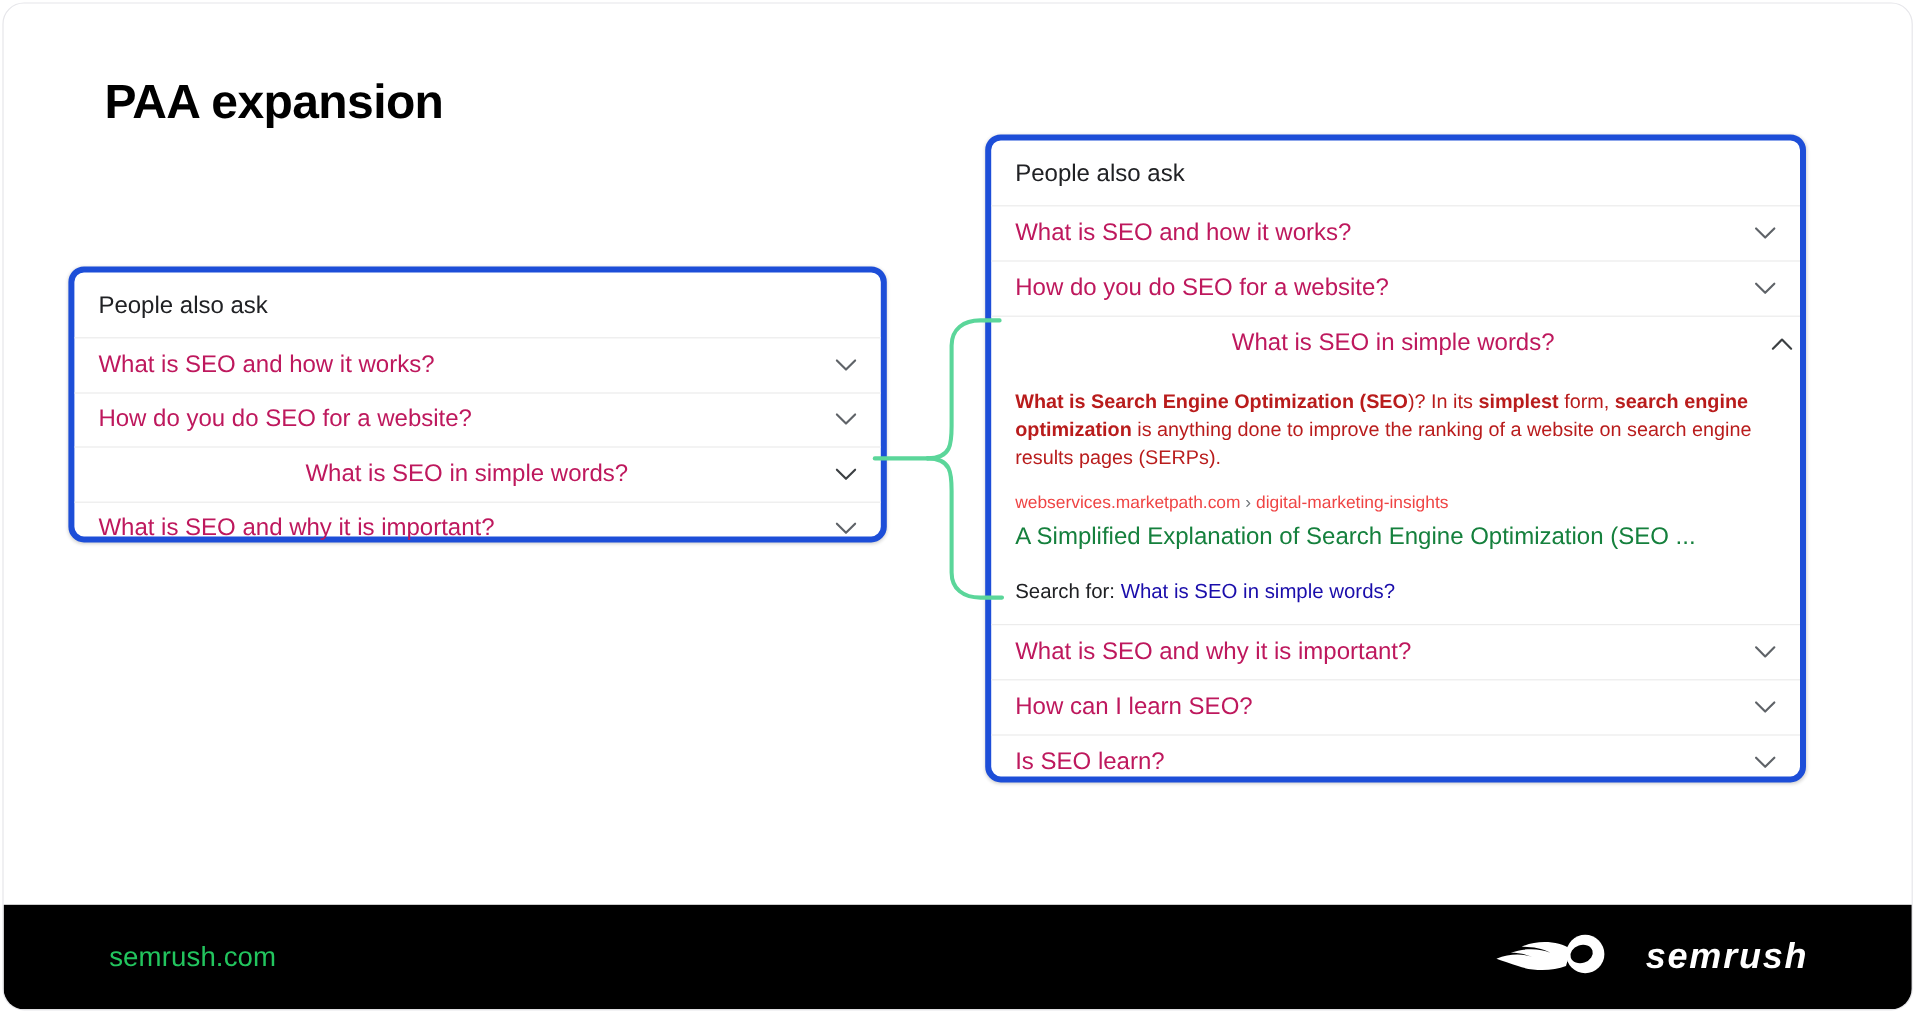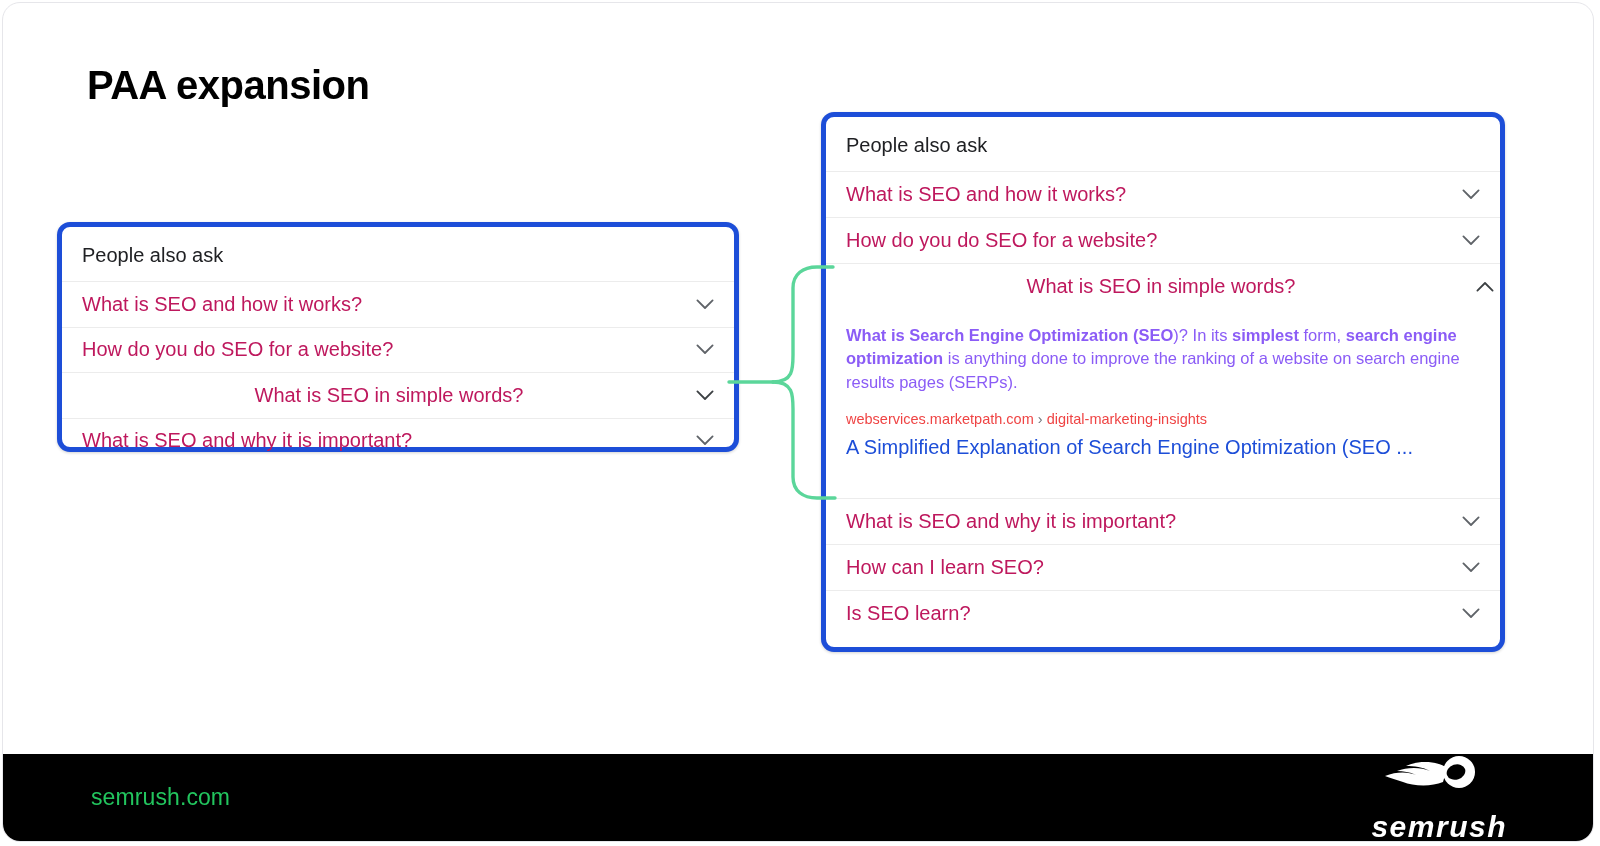--- a/index.html
+++ b/index.html
@@ -108,37 +108,37 @@
   #card-right .paa-row { height: 46px; padding: 0 20px; }
 
   
   .answer {
     border-top: 1px solid transparent;
     padding: 14px 20px 16px 20px;
   }
   .answer .snippet {
     font-size: 16.5px;
     line-height: 1.42;
-    color: #8b5cf6;
+    color: #b91c1c;
     margin: 0 0 16px 0;
     max-width: 628px;
   }
   .answer .snippet b { font-weight: bold; }
   .answer .src {
     font-size: 14.5px;
     color: #4d5156;
     line-height: 1.3;
     margin-bottom: 6px;
     white-space: nowrap;
   }
   .answer .src .crumb { color: #ef4444; }
   .answer .src .sep { color: #70757a; }
   .answer .reslink {
     font-size: 20px;
-    color: #1d4ed8;
+    color: #15803d;
     line-height: 1.25;
     margin-bottom: 22px;
     white-space: nowrap;
     cursor: pointer;
   }
   .answer .searchfor {
     font-size: 17px;
     color: #202124;
     line-height: 1.3;
     white-space: nowrap;
@@ -174,21 +174,20 @@
   }
   .footer-url {
     color: #22c55e;
     font-size: 23px;
     letter-spacing: 0.1px;
   }
   .brand {
     display: flex;
     align-items: center;
     gap: 14px;
-    flex-direction: column;
   }
   .brand-word {
     color: #ffffff;
     font-size: 30px;
     font-weight: bold;
     font-style: italic;
     letter-spacing: 1.5px;
     font-family: "Liberation Sans", sans-serif;
   }
 </style>
@@ -278,20 +277,24 @@
         </p>
 
         <div class="src">
           <span class="crumb">webservices.marketpath.com</span>
           <span class="sep">›</span>
           <span class="crumb">digital-marketing-insights</span>
         </div>
 
         <div class="reslink">A Simplified Explanation of Search Engine Optimization (SEO ...</div>
 
+        <div class="searchfor">
+          <span>Search for:</span>
+          <a href="#">What is SEO in simple words?</a>
+        </div>
       </div>
 
       <div class="paa-row">
         <span class="q">What is SEO and why it is important?</span>
         <span class="chev">
           <svg width="18" height="11" viewBox="0 0 18 11">
               <path d="M1.4 1.4 L9 9 L16.6 1.4" fill="none" stroke="#5f6368" stroke-width="1.8" stroke-linecap="round" stroke-linejoin="round"></path>
             </svg>
         </span>
       </div>

